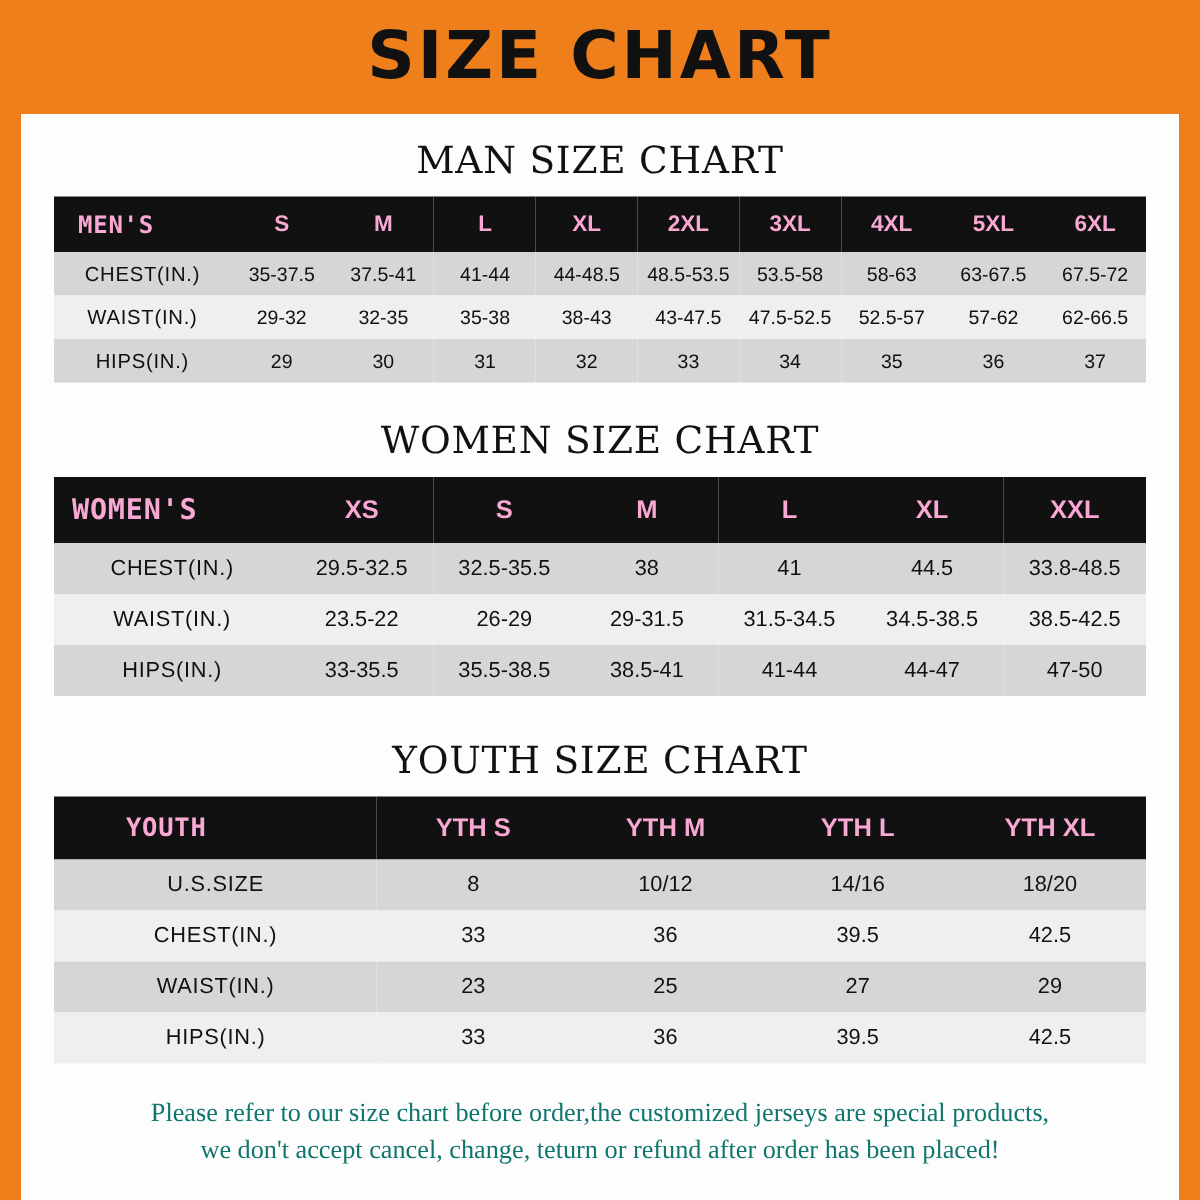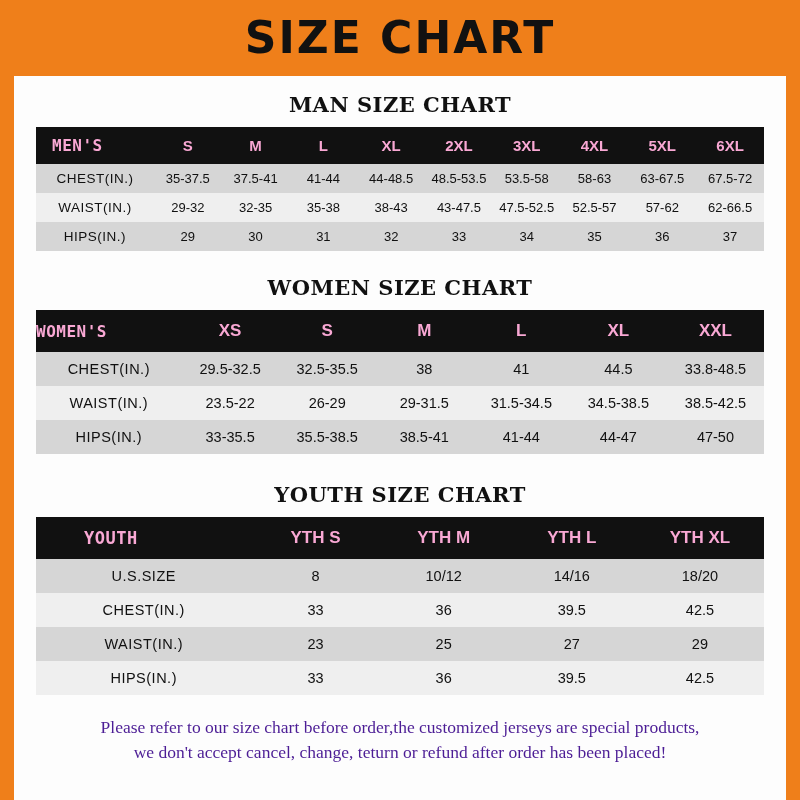--- a/index.html
+++ b/index.html
@@ -38,22 +38,22 @@
     color: #111111;
     line-height: 1;
   }
   .content {
     padding: 0 22px;
     box-sizing: border-box;
   }
   .section-title {
     text-align: center;
     font-family: "DejaVu Serif", serif;
-    font-weight: bold;
-    font-size: 21px;
+    font-weight: normal;
+    font-size: 25px;
     color: #111111;
     letter-spacing: 0.5px;
   }
   .t-man { margin: 16px 0 10px; }
   .t-women { margin: 24px 0 10px; }
   .t-youth { margin: 28px 0 10px; }
 
   table.size-table {
     width: 100%;
     border-collapse: collapse;
@@ -90,34 +90,34 @@
     font-family: "Liberation Sans", sans-serif;
     font-size: 13.5px;
     letter-spacing: 0.5px;
     text-align: center;
   }
   .size-table tbody tr.shade-dark { background: #d6d6d6; }
   .size-table tbody tr.shade-light { background: #efefef; }
 
   
   #women-table thead th { font-size: 17px; padding: 11px 0; }
-  #women-table thead th.rowlabel { font-size: 16px; }
+  #women-table thead th.rowlabel { font-size: 19px; padding-left: 12px; }
   #women-table tbody td { font-size: 14.5px; padding: 9px 0; }
   #women-table tbody td.rowlabel { font-size: 14.5px; }
 
   #youth-table thead th { font-size: 17px; padding: 11px 0; }
   #youth-table thead th.rowlabel { font-size: 17px; }
   #youth-table tbody td { font-size: 14.5px; padding: 9px 12px; }
   #youth-table tbody td.rowlabel { font-size: 14.5px; }
 
   .footer-note {
     margin-top: 20px;
     padding: 0 10px;
     text-align: center;
-    color: #4c1d95;
+    color: #0f766e;
     font-family: "Liberation Serif", serif;
     font-size: 17.5px;
     line-height: 1.45;
   }
   .footer-note div { white-space: nowrap; }
 </style>
 </head>
 <body>
 
 <div class="page">

